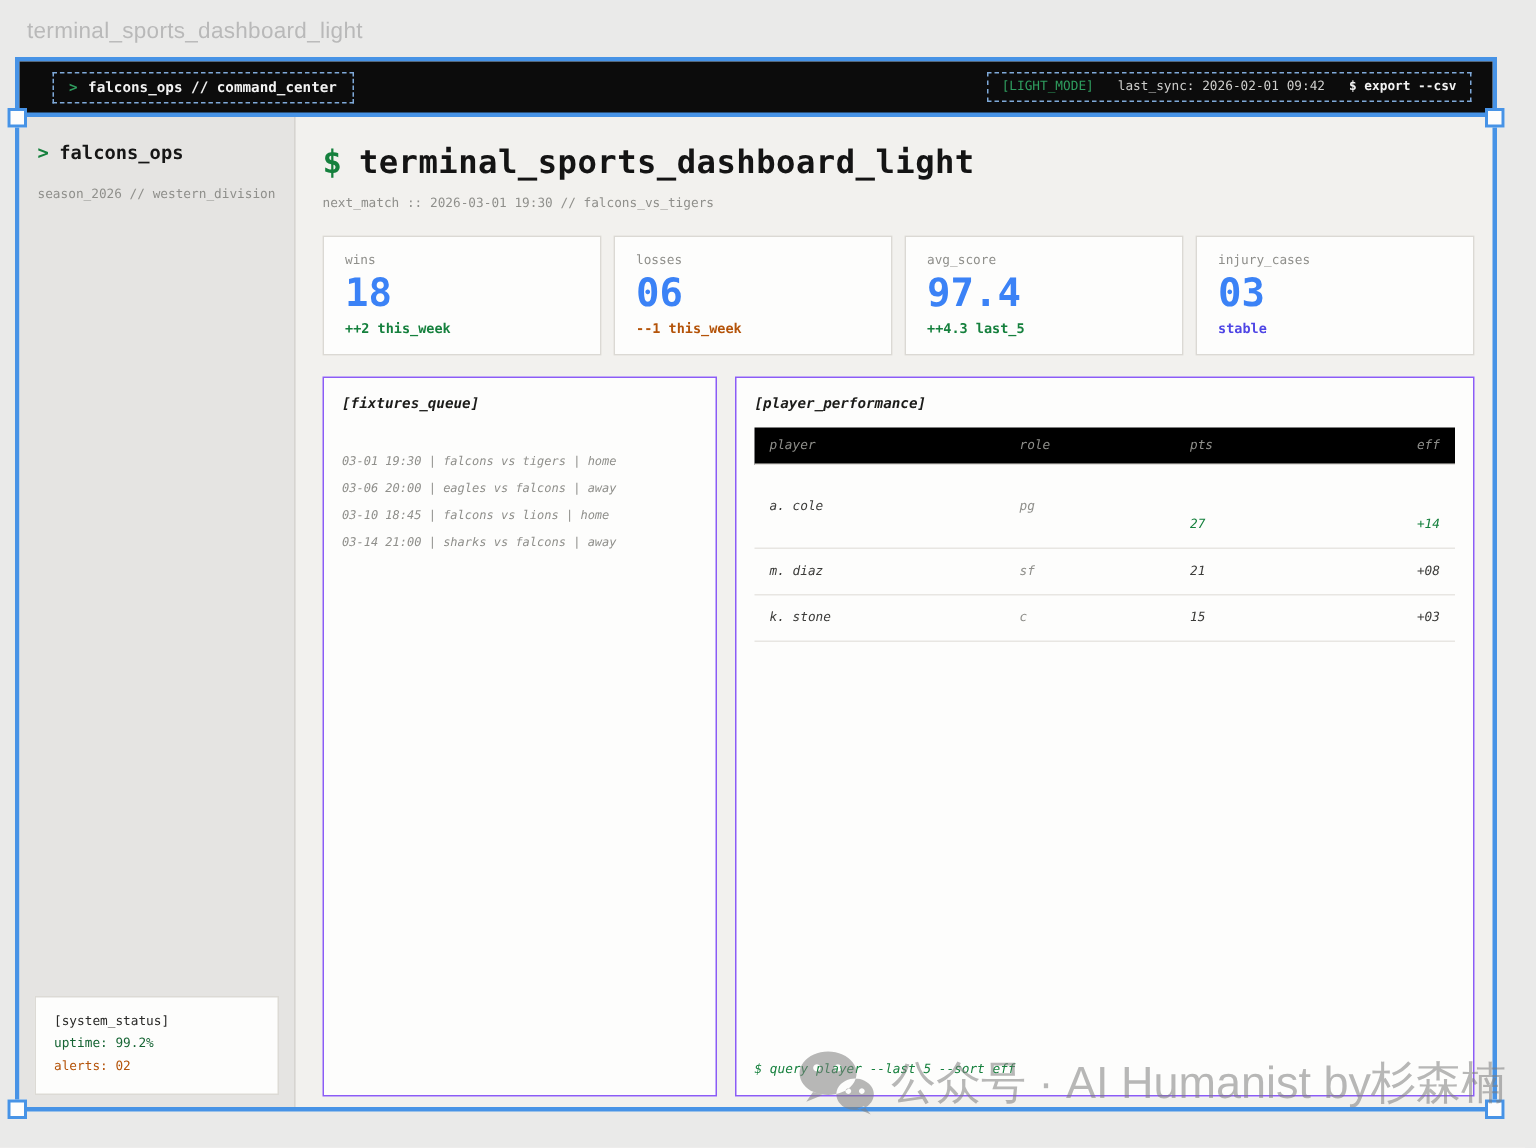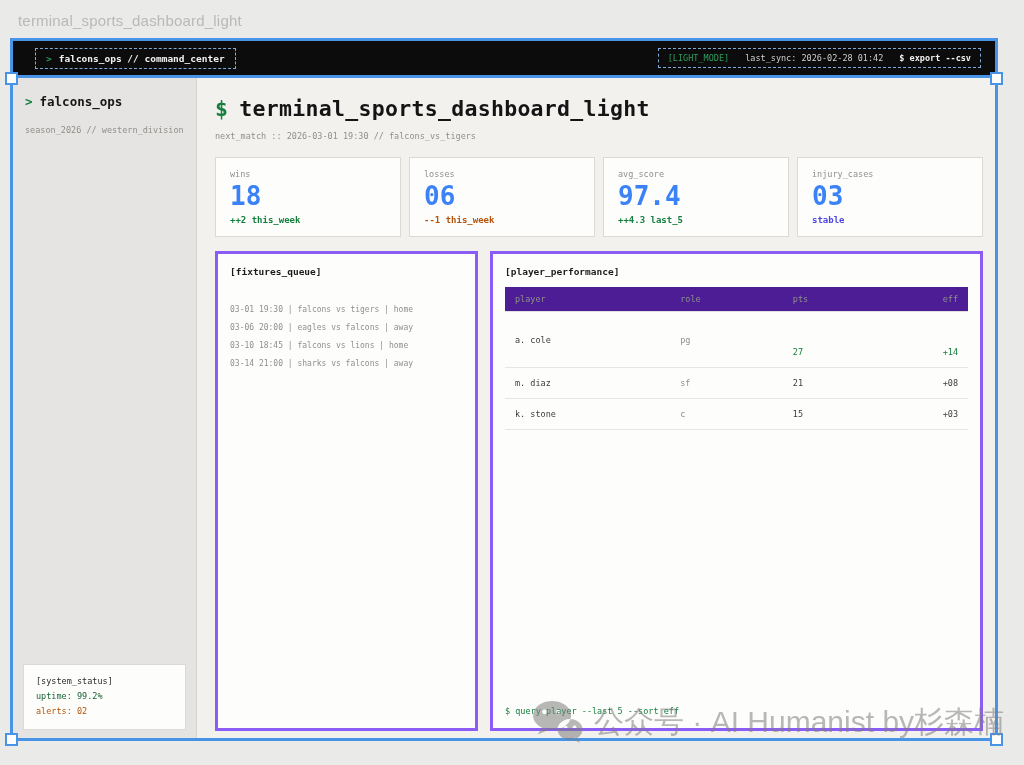--- a/index.html
+++ b/index.html
@@ -86,33 +86,33 @@
     padding:11px 14px; height:80px;
   }
   .card-label { font-size:8.5px; color:#8f8f8b; }
   .card-value { font-size:26px; font-weight:bold; color:#3b82f6; margin-top:3px; line-height:28px; }
   .card-delta { font-size:9px; font-weight:bold; margin-top:5px; }
   .delta-green { color:#15803d; }
   .delta-orange { color:#b45309; }
   .delta-indigo { color:#4f46e5; }
 
   .panels { display:flex; gap:12px; margin-top:14px; height:480px; }
-  .panel { background:#fdfdfc; border:3px solid #8b5cf6; padding:12px 12px; }
+  .panel { background:#fdfdfc; border:1px solid #8b5cf6; padding:12px 12px;font-style:italic; }
   .panel-title { font-size:9.5px; font-weight:bold; color:#1c1c1a; }
   .p-fixtures { width:263px; flex:none; }
   .fx-row { font-size:8px; color:#8f8f8b; line-height:18px; }
   .fx-list { margin-top:24px; }
   .p-perf { flex:1; position:relative; }
 
   .tbl { margin-top:10px; }
   .tbl-row {
     display:grid; grid-template-columns:2.2fr 1.5fr 1.3fr 0.9fr;
     padding:7px 10px; font-size:8.5px; align-items:center;
   }
-  .tbl-head { background:#4c1d95; color:#8f8f8b; border-bottom:1px solid #e2e0dc; }
+  .tbl-head { background:#000000; color:#8f8f8b; border-bottom:1px solid #e2e0dc; }
   .tbl-data { border-bottom:1px solid #e8e6e2; padding:10px 10px; color:#3c3c3a; }
   .tbl-row span:nth-child(4) { text-align:right; }
   .cell-green { color:#15803d;margin-top:25px; }
   .query-line {
     position:absolute; left:12px; bottom:12px;
     font-size:8.5px; color:#15803d;
   }
 
   
   .watermark {
@@ -132,21 +132,21 @@
 
 <div class="window">
 
   <div class="titlebar">
     <div class="tb-group tb-left">
       <span class="green-txt">&gt;</span>
       <span>falcons_ops // command_center</span>
     </div>
     <div class="tb-group tb-right">
       <span class="green-txt">[LIGHT_MODE]</span>
-      <span class="tb-sync">last_sync: 2026-02-28 01:42</span>
+      <span class="tb-sync">last_sync: 2026-02-01 09:42</span>
       <span class="tb-export">$ export --csv</span>
     </div>
   </div>
 
   <div class="handle h-tl"></div>
   <div class="handle h-tr"></div>
   <div class="handle h-bl"></div>
   <div class="handle h-br"></div>
 
   <div class="content">

